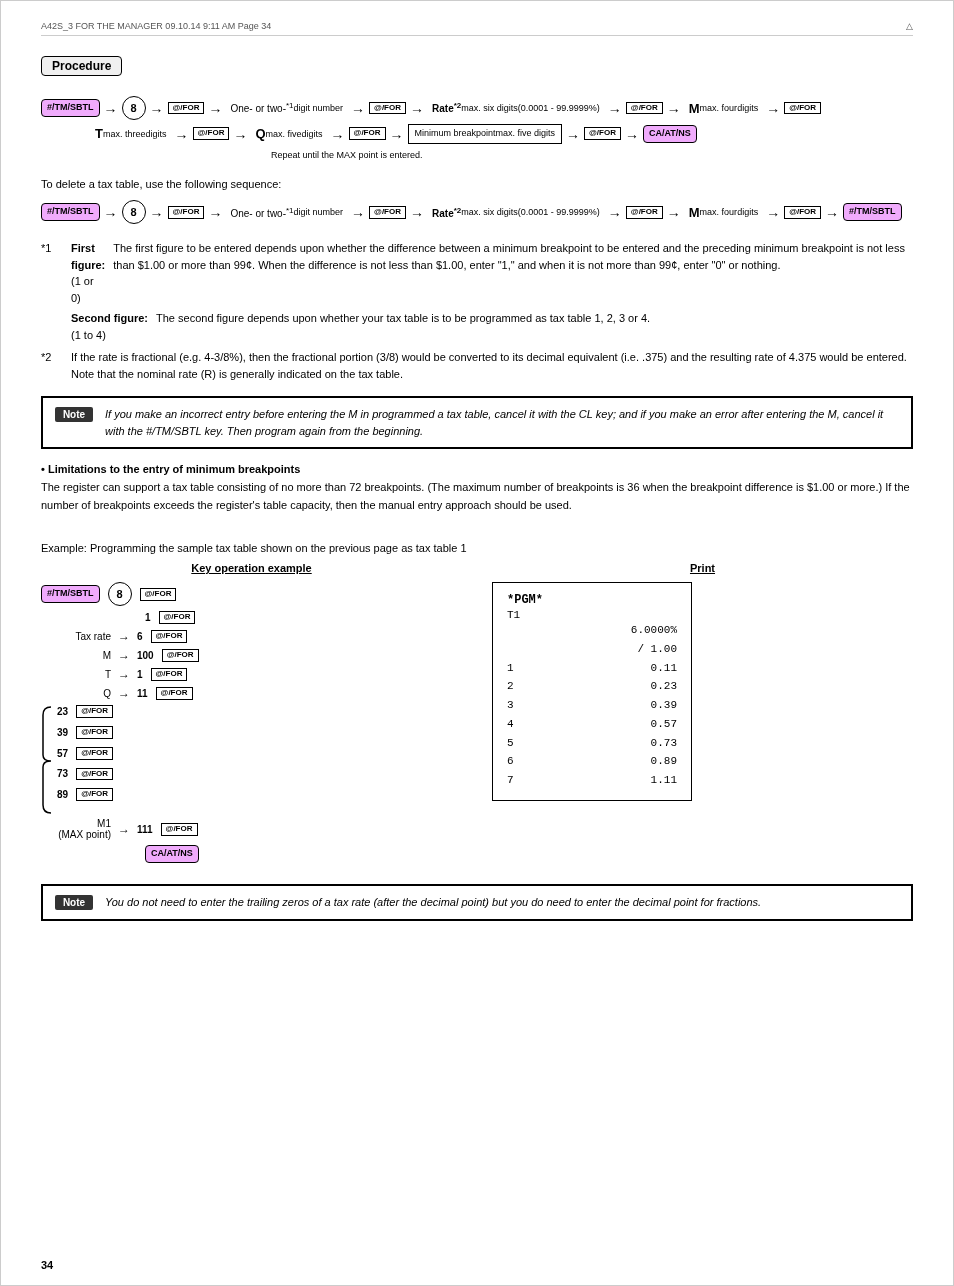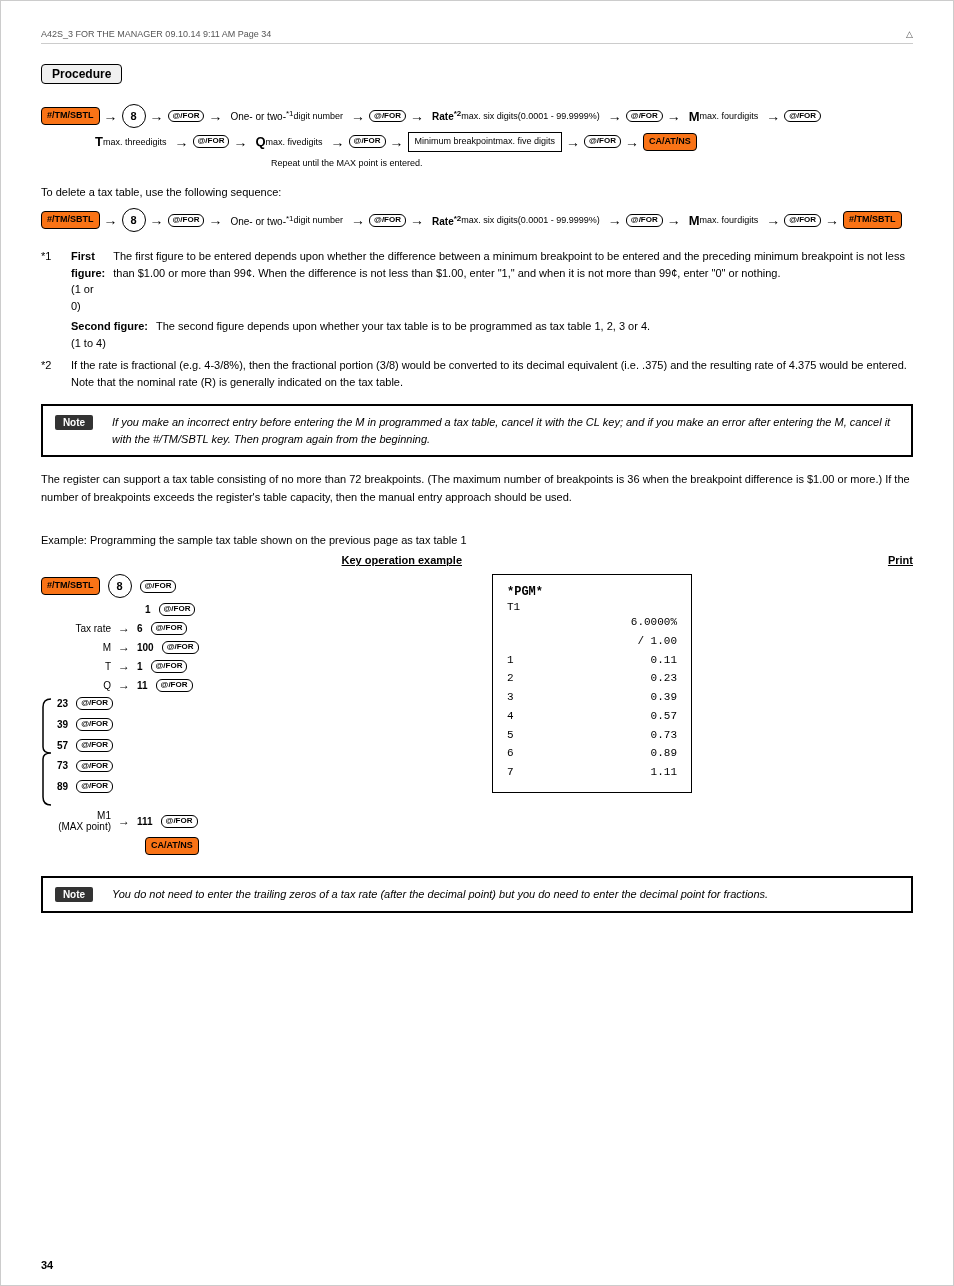--- a/index.html
+++ b/index.html
@@ -21,21 +21,20 @@
     }
     
     .page-header {
       font-size: 9px;
       color: #555;
       border-bottom: 1px solid #ccc;
       padding-bottom: 4px;
       margin-bottom: 20px;
       display: flex;
       justify-content: space-between;
-      margin-top: 8px;
     }
     
     .procedure-badge {
       display: inline-block;
       border: 1.5px solid #000;
       border-radius: 4px;
       padding: 2px 10px;
       font-size: 12px;
       font-weight: bold;
       margin-bottom: 12px;
@@ -57,41 +56,41 @@
       align-items: center;
       justify-content: center;
       border: 1.5px solid #000;
       border-radius: 4px;
       padding: 2px 5px;
       font-size: 9px;
       font-weight: bold;
       min-width: 28px;
       min-height: 18px;
       white-space: nowrap;
-      background: #f97316;
+      background: #f0abfc;
       line-height: 1.1;
     }
     .key-btn-circle {
       display: inline-flex;
       align-items: center;
       justify-content: center;
       border: 1.5px solid #000;
       border-radius: 50%;
       width: 24px;
       height: 24px;
       font-size: 11px;
       font-weight: bold;
       background: #fff;
     }
     .key-btn-small {
       display: inline-flex;
       align-items: center;
       justify-content: center;
       border: 1.5px solid #000;
-      border-radius: 6px;
+      border-radius: 0;
       padding: 1px 4px;
       font-size: 8px;
       font-weight: bold;
       white-space: nowrap;
       background: #fff;
       line-height: 1.1;
     }
     .arrow {
       display: inline-block;
       margin: 0 4px;
@@ -139,21 +138,21 @@
       min-width: 30px;
       font-weight: normal;
     }
     
     .note-box {
       border: 2px solid #000;
       padding: 8px 12px;
       margin: 14px 0;
       display: flex;
       align-items: flex-start;
-      gap: 19px;
+      gap: 12px;
     }
     .note-badge {
       background: #333;
       color: #fff;
       font-size: 10px;
       font-weight: bold;
       padding: 2px 6px;
       border-radius: 2px;
       white-space: nowrap;
       min-width: 38px;
@@ -188,21 +187,21 @@
     }
     .key-op-section {
       flex: 1;
     }
     .print-section {
       flex: 1;
     }
     .example-col-title {
       font-size: 11px;
       font-weight: bold;
-      text-align: right;
+      text-align: center;
       text-decoration: underline;
       margin-bottom: 8px;
     }
     .key-op-diagram {
       font-size: 10px;
       position: relative;
     }
     
     .print-box {
       border: 1.5px solid #000;
@@ -401,20 +400,21 @@
   </div>
 
   
   <div class="note-box">
     <span class="note-badge">Note</span>
     <span class="note-text">If you make an incorrect entry before entering the M in programmed a tax table, cancel it with the CL key; and if you make an error after entering the M, cancel it with the #/TM/SBTL key.  Then program again from the beginning.</span>
   </div>
 
   
   <div>
+    <div class="limitations-title">• Limitations to the entry of minimum breakpoints</div>
     <div class="limitations-body">The register can support a tax table consisting of no more than 72 breakpoints. (The maximum number of breakpoints is 36 when the breakpoint difference is $1.00 or more.) If the number of breakpoints exceeds the register's table capacity, then the manual entry approach should be used.</div>
   </div>
 
   
   <div class="example-intro">Example: Programming the sample tax table shown on the previous page as tax table 1</div>
 
   
   <div class="example-container">
 
     <div class="key-op-section">

